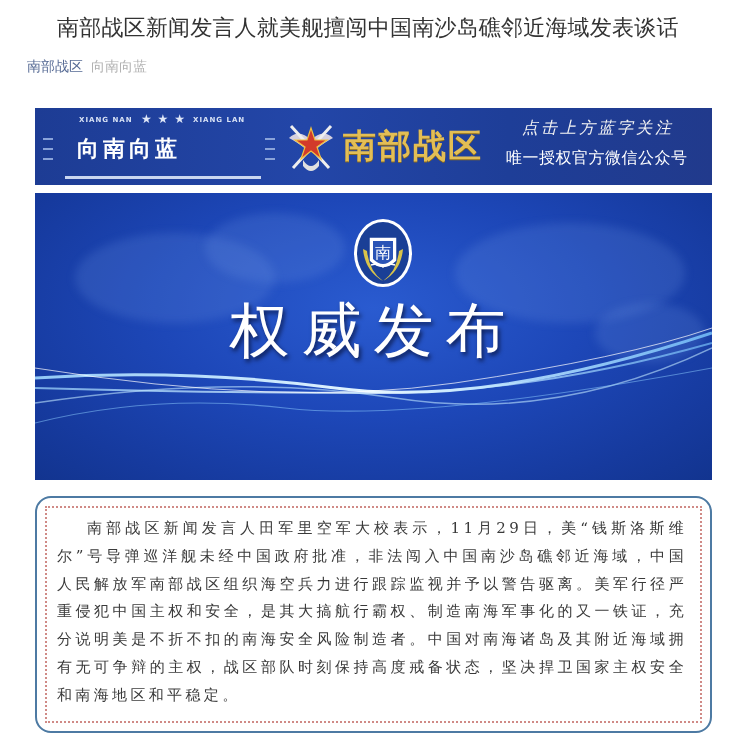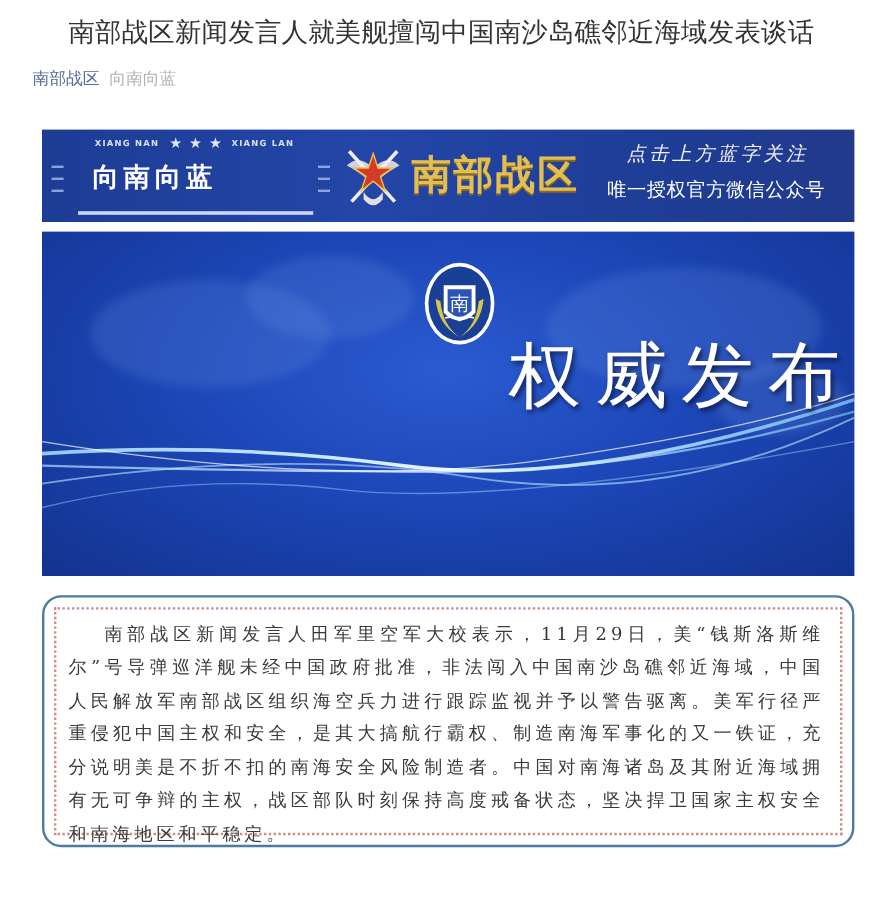--- a/index.html
+++ b/index.html
@@ -50,30 +50,30 @@
     position: absolute; left: 455px; top: 40px; font-size: 16px; color: #ffffff; font-weight: normal; letter-spacing: 0.5px; margin-left: 16px;
   }
 
   
   .hero {
     position: absolute; left: 35px; top: 193px; width: 677px; height: 287px; overflow: hidden;
     background: radial-gradient(ellipse at 50% 40%, #2a5bd0 0%, #1d47b8 45%, #163a9e 80%, #12348f 100%);
   }
   .hero .map-blob { position: absolute; background: rgba(120,160,235,0.18); border-radius: 50%; filter: blur(4px); }
   .hero .hero-text {
-    position: absolute; left: 0; width: 100%; top: 80px; text-align: right;
+    position: absolute; left: 0; width: 100%; top: 98px; text-align: center;
     font-family: Liberation Serif, serif; font-size: 60px; line-height: 80px; color: #ffffff;
     letter-spacing: 12px; text-shadow: 2px 3px 4px rgba(0,0,20,0.6);
   }
   .hero .logo { position: absolute; left: 316px; top: 20px; width: 64px; height: 80px; }
   .hero svg.waves { position: absolute; left: 0; top: 0; }
 
   
   .card {
-    position: absolute; left: 35px; top: 496px; width: 677px; height: 210px;
+    position: absolute; left: 35px; top: 496px; width: 677px; height: 237px;
     border: 2px solid #4d7aa3; border-radius: 16px; background: #ffffff;
   }
   .card .inner {
     position: absolute; left: 8px; top: 8px; right: 8px; bottom: 8px;
     border: 2px dotted #d08a86;
   }
   .card .para {
     position: absolute; left: 20px; top: 17px; width: 630px;
     font-family: "DejaVu Serif", "Liberation Serif", serif; font-size: 15px; line-height: 27.8px;
     color: #3a3a3a; letter-spacing: 3.35px; text-indent: 2em; text-align: justify;

